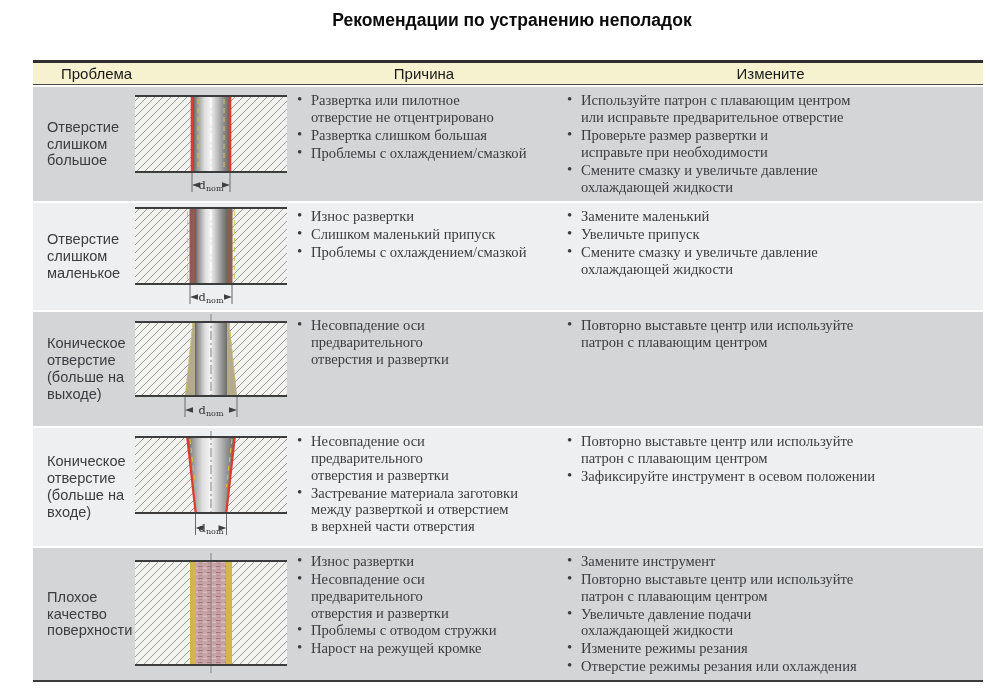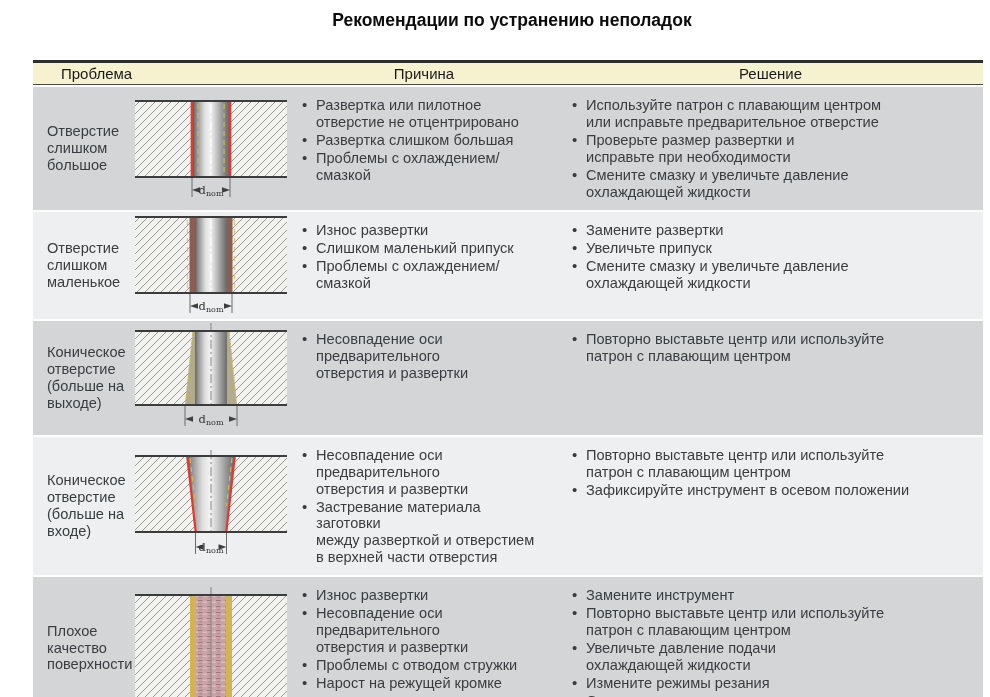--- a/index.html
+++ b/index.html
@@ -25,21 +25,21 @@
   .trow:last-child{margin-bottom:0;}
   .row-dark{background:var(--row-dark);}
   .row-light{background:var(--row-light);}
   .rh1{min-height:106px;} .rh2{min-height:107px;} .rh3{min-height:113px;}
   .rh4{min-height:118px;} .rh5{min-height:126px;}
   .cell{font-size:14.6px;line-height:1.16;}
   .problem{display:flex;align-items:center;padding-left:14px;white-space:pre-line;}
   .diagram{display:flex;align-items:center;justify-content:center;padding:2px 0;}
   .causes{padding:5px 8px 4px 6px;}
   .solutions{padding:5px 40px 4px 8px;}
-  ul.blist{margin:5px;padding:0;list-style:none;}
+  ul.blist{margin:0;padding:0;list-style:none;font-family:Liberation Serif, serif;}
   ul.blist li{position:relative;padding-left:15px;margin:0 0 1px 0;white-space:pre-line;}
   ul.blist li::before{content:"•";position:absolute;left:1px;top:-1px;font-size:15px;}
   
   svg.diag{display:block;}
   .red-line{stroke:var(--defect-red);stroke-width:2.6;}
   .red-slant{stroke:var(--defect-red);stroke-width:2.2;}
   .yellow-dash{stroke:var(--nominal-yellow);stroke-width:1.2;stroke-dasharray:5 4;}
   .centerline-white{stroke:#ffffff;stroke-width:1.3;stroke-dasharray:9 3 2 3;opacity:.85;}
   .centerline-gray{stroke:#8f8f8f;stroke-width:1.1;stroke-dasharray:9 3 2 3;}
   .centerline-solid{stroke:#8a8a8a;stroke-width:1.1;}
@@ -80,21 +80,21 @@
 </svg>
 
 <div class="page">
   <h1 class="title">Рекомендации по устранению неполадок</h1>
 
   <div class="ttable">
 
     <div class="thead">
       <div class="th-problem">Проблема</div>
       <div class="th-cause">Причина</div>
-      <div class="th-solution">Решение</div>
+      <div class="th-solution">Измените</div>
     </div>
 
     <div class="trow row-dark rh1">
       <div class="cell problem">Отверстие
 слишком
 большое</div>
       <div class="cell diagram">
         <svg class="diag" width="152" height="102" viewBox="0 0 152 102">
           <rect x="0" y="3" width="152" height="76" fill="url(#hatch)"></rect>
           <rect x="58" y="3" width="36" height="76" fill="url(#boreG)"></rect>
@@ -156,21 +156,21 @@
       </div>
       <div class="cell causes">
         <ul class="blist">
           <li>Износ развертки</li>
           <li>Слишком маленький припуск</li>
           <li>Проблемы с охлаждением/смазкой</li>
         </ul>
       </div>
       <div class="cell solutions">
         <ul class="blist">
-          <li>Замените развертки</li>
+          <li>Замените маленький</li>
           <li>Увеличьте припуск</li>
           <li>Смените смазку и увеличьте давление
 охлаждающей жидкости</li>
         </ul>
       </div>
     </div>
 
     <div class="trow row-dark rh3">
       <div class="cell problem">Коническое
 отверстие

